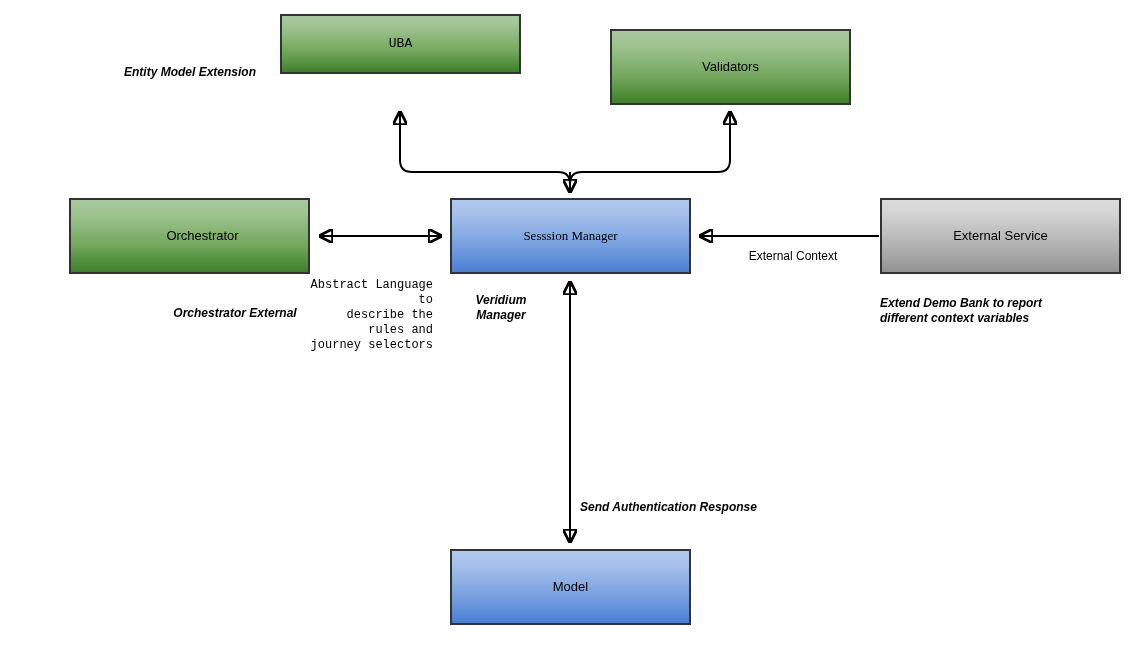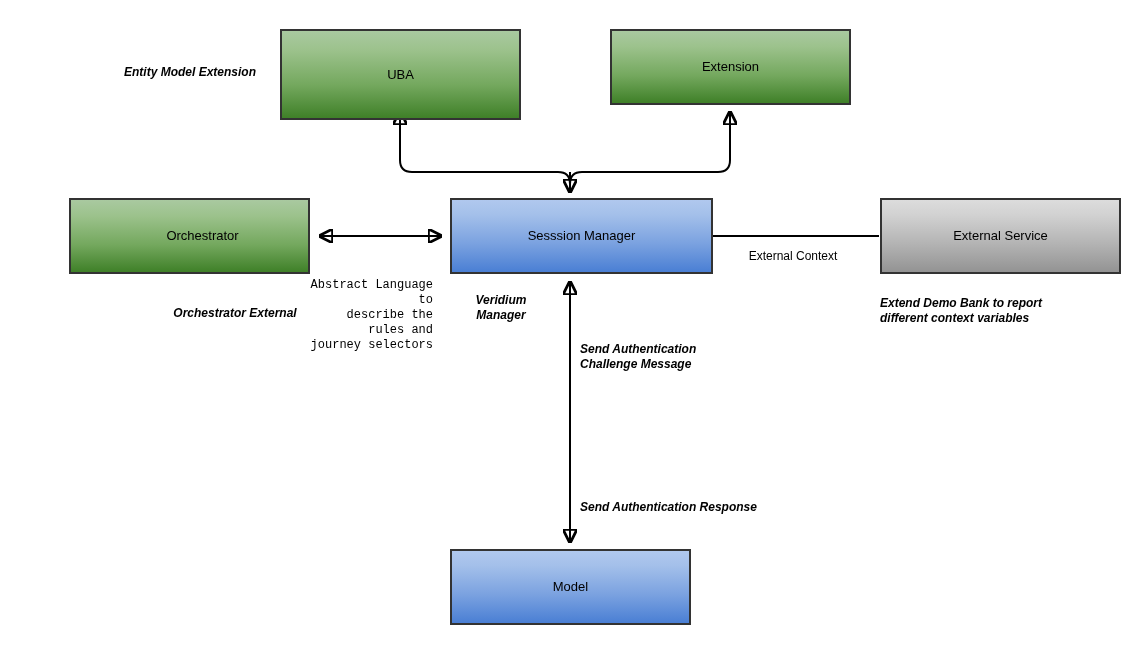--- a/index.html
+++ b/index.html
@@ -100,33 +100,33 @@
 
     <g>
       <path d="M 879 236 L 700 236" marker-end="url(#arrow)"></path>
     </g>
 
     <g>
       <path d="M 570 282 L 570 542" marker-start="url(#arrow)" marker-end="url(#arrow)"></path>
     </g>
   </svg>
 
-  <div class="node node-green" style="left:280px; top:29px; width:241px; height:91px;">
+  <div class="node node-green" style="left:280px; top:14px; width:241px; height:60px;font-family:Liberation Mono, monospace;">
     <span>UBA</span>
   </div>
 
   <div class="node node-green" style="left:610px; top:29px; width:241px; height:76px;">
-    <span>Extension</span>
+    <span>Validators</span>
   </div>
 
   <div class="node node-green" style="left:69px; top:198px; width:241px; height:76px;padding-left:26px;">
     <span>Orchestrator</span>
   </div>
 
-  <div class="node node-blue" style="left:450px; top:198px; width:263px; height:76px;">
+  <div class="node node-blue" style="left:450px; top:198px; width:241px; height:76px;font-family:Liberation Serif, serif;">
     <span>Sesssion Manager</span>
   </div>
 
   <div class="node node-gray" style="left:880px; top:198px; width:241px; height:76px;">
     <span>External Service</span>
   </div>
 
   <div class="node node-blue" style="left:450px; top:549px; width:241px; height:76px;">
     <span>Model</span>
   </div>
@@ -140,18 +140,16 @@
 journey selectors</div>
 
   <div class="label bold" style="left:456px; top:293px; width:90px; text-align:center;">Veridium
 Manager</div>
 
   <div class="label" style="left:728px; top:249px; width:130px; text-align:center;">External Context</div>
 
   <div class="label bold" style="left:880px; top:296px; width:241px; text-align:left;">Extend Demo Bank to report
 different context variables</div>
 
-  <div class="label bold" style="left:580px; top:342px; width:180px; text-align:left;">Send Authentication
-Challenge Message</div>
 
   <div class="label bold" style="left:580px; top:500px; width:250px; text-align:left;">Send Authentication Response</div>
 
 </div>
 
 </body></html>

